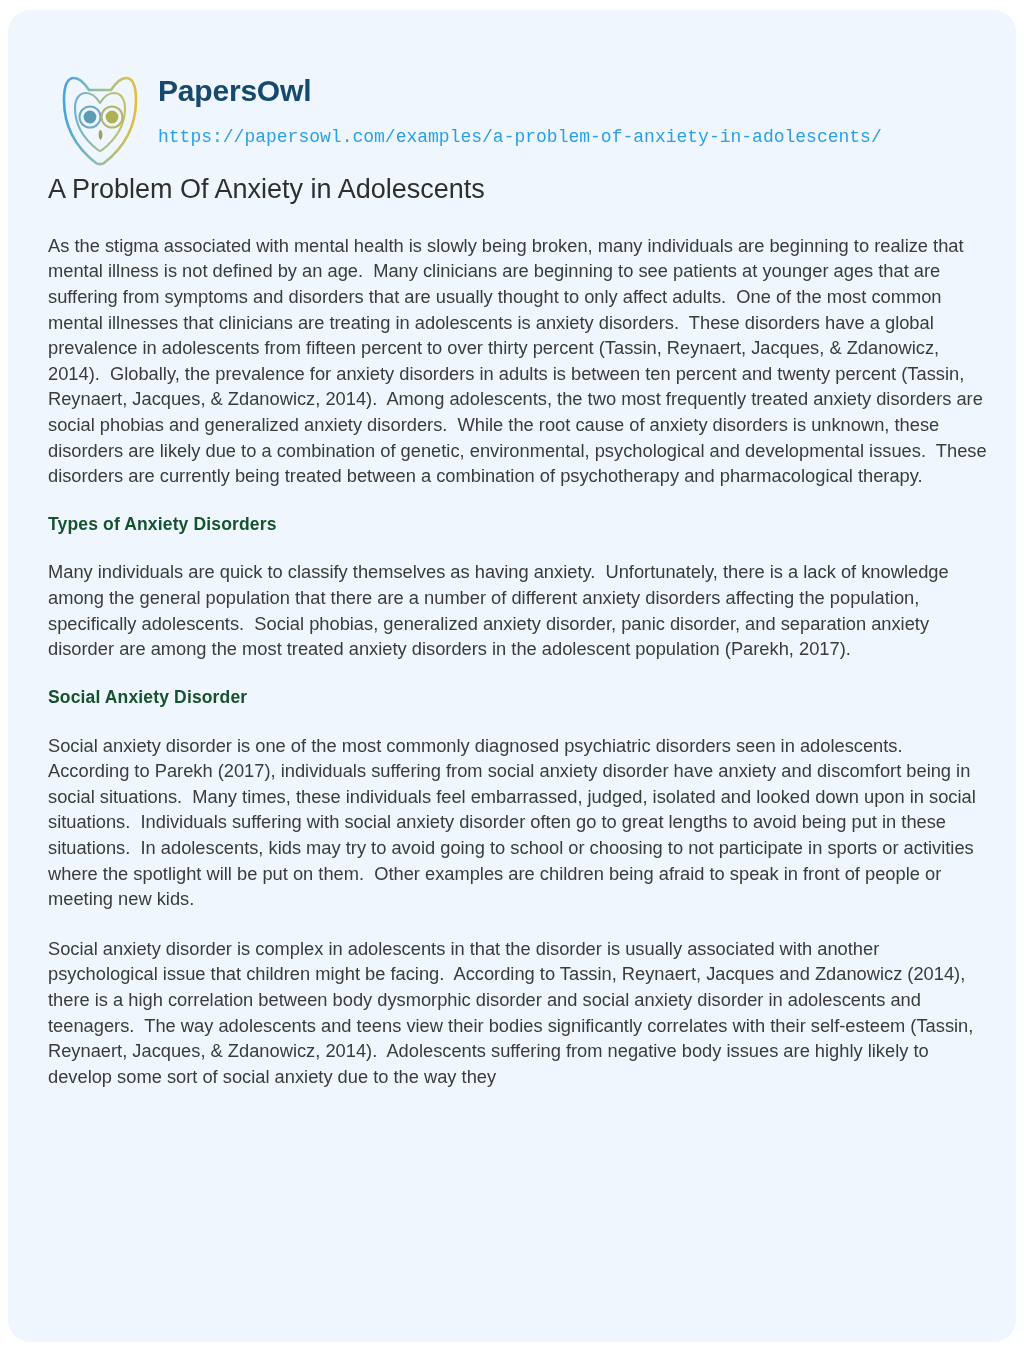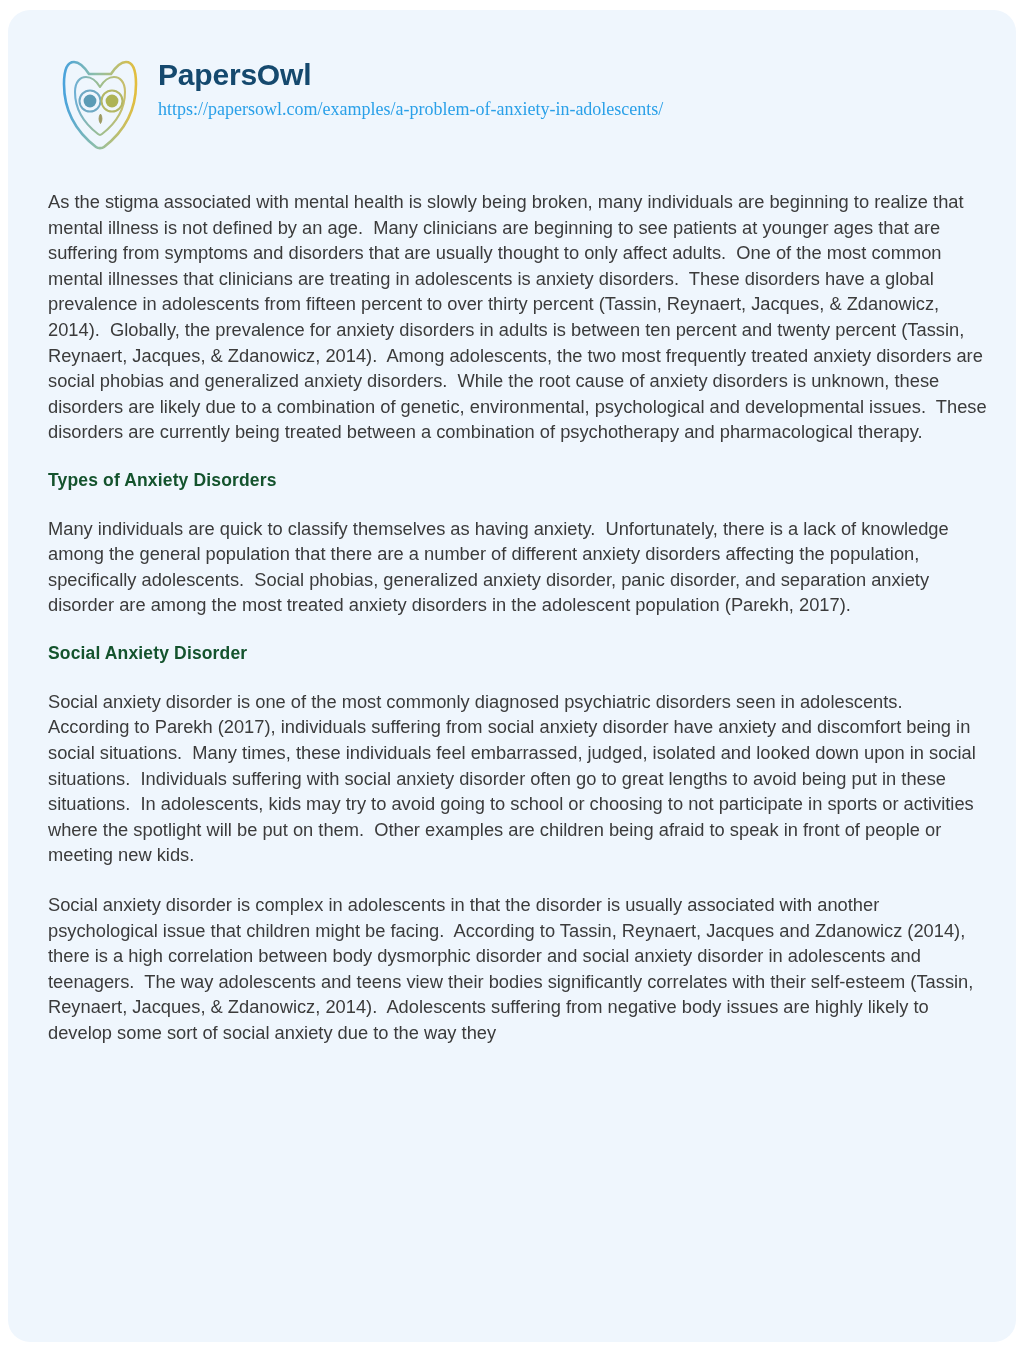--- a/index.html
+++ b/index.html
@@ -23,21 +23,21 @@
     background: #eff6fd;
     border-radius: 22px;
     box-sizing: border-box;
     overflow: hidden;
   }
 
   
   .site-header {
     position: absolute;
     left: 40px;
-    top: 42px;
+    top: 58px;
     width: 900px;
     height: 110px;
   }
 
   .owl-logo {
     position: absolute;
     left: 4px;
     top: 2px;
     width: 96px;
     height: 100px;
@@ -54,26 +54,26 @@
     font-size: 30px;
     font-weight: bold;
     color: #15496e;
     letter-spacing: -0.2px;
     line-height: 1.1;
     margin: 0;
     font-family: "Liberation Sans", sans-serif;
   }
 
   .brand-url {
-    margin-top: 8px;
+    margin-top: 20px;
     font-size: 18px;
     color: #2aa0e8;
     line-height: 1.2;
     white-space: nowrap;
-    font-family: Liberation Serif, serif;
+    font-family: Liberation Mono, monospace;
   }
 
   
   .doc-body {
     position: absolute;
     left: 40px;
     top: 163px;
     width: 944px;
   }
 
@@ -144,20 +144,21 @@
       </svg>
     </div>
 
     <div class="brand-block">
       <div class="brand-name">PapersOwl</div>
       <div class="brand-url">https://papersowl.com/examples/a-problem-of-anxiety-in-adolescents/</div>
     </div>
   </div>
 
   <div class="doc-body">
+    <h1 class="doc-title">A Problem Of Anxiety in Adolescents</h1>
 
     <p class="para">As the stigma associated with mental health is slowly being broken, many individuals are beginning to realize that mental illness is not defined by an age.  Many clinicians are beginning to see patients at younger ages that are suffering from symptoms and disorders that are usually thought to only affect adults.  One of the most common mental illnesses that clinicians are treating in adolescents is anxiety disorders.  These disorders have a global prevalence in adolescents from fifteen percent to over thirty percent (Tassin, Reynaert, Jacques, &amp; Zdanowicz, 2014).  Globally, the prevalence for anxiety disorders in adults is between ten percent and twenty percent (Tassin, Reynaert, Jacques, &amp; Zdanowicz, 2014).  Among adolescents, the two most frequently treated anxiety disorders are social phobias and generalized anxiety disorders.  While the root cause of anxiety disorders is unknown, these disorders are likely due to a combination of genetic, environmental, psychological and developmental issues.  These disorders are currently being treated between a combination of psychotherapy and pharmacological therapy.</p>
 
     <h2 class="section-heading">Types of Anxiety Disorders</h2>
 
     <p class="para">Many individuals are quick to classify themselves as having anxiety.  Unfortunately, there is a lack of knowledge among the general population that there are a number of different anxiety disorders affecting the population, specifically adolescents.  Social phobias, generalized anxiety disorder, panic disorder, and separation anxiety disorder are among the most treated anxiety disorders in the adolescent population (Parekh, 2017).</p>
 
     <h2 class="section-heading">Social Anxiety Disorder</h2>
 
     <p class="para">Social anxiety disorder is one of the most commonly diagnosed psychiatric disorders seen in adolescents.  According to Parekh (2017), individuals suffering from social anxiety disorder have anxiety and discomfort being in social situations.  Many times, these individuals feel embarrassed, judged, isolated and looked down upon in social situations.  Individuals suffering with social anxiety disorder often go to great lengths to avoid being put in these situations.  In adolescents, kids may try to avoid going to school or choosing to not participate in sports or activities where the spotlight will be put on them.  Other examples are children being afraid to speak in front of people or meeting new kids.</p>

